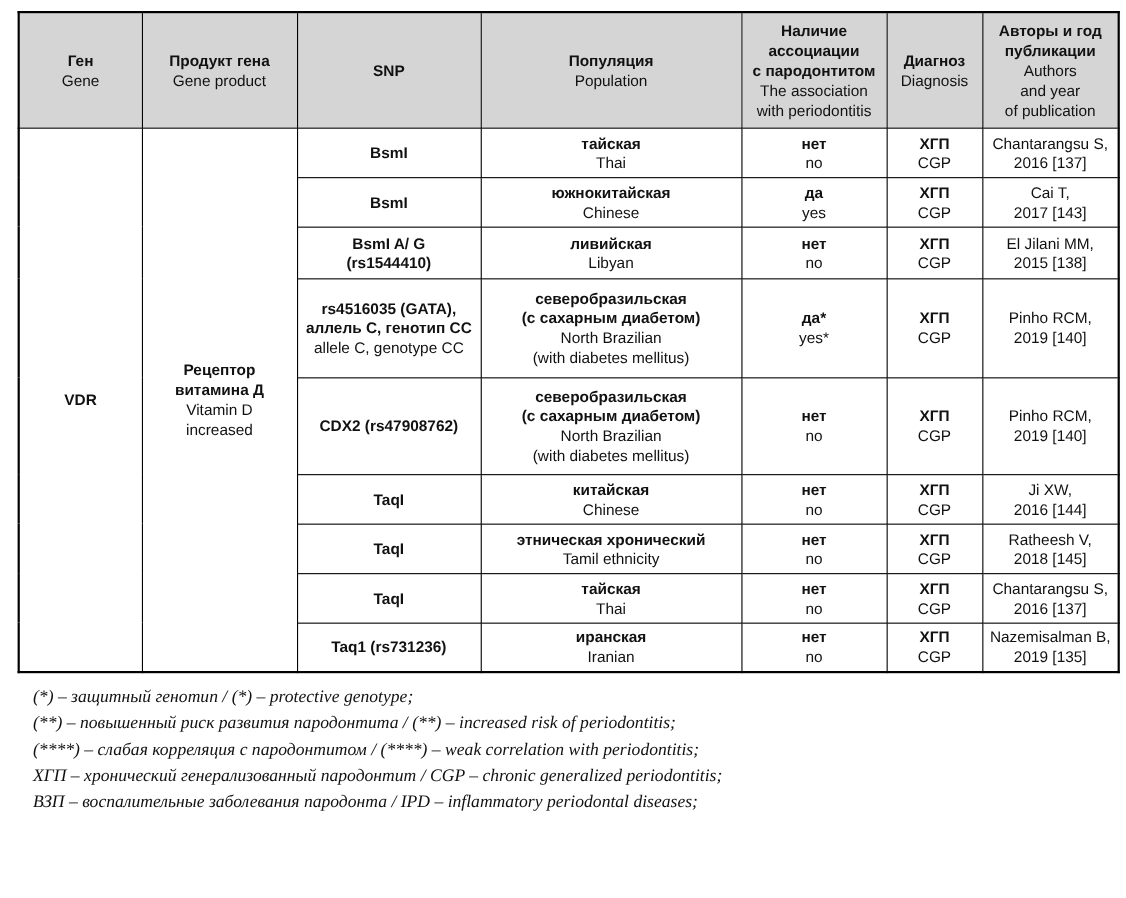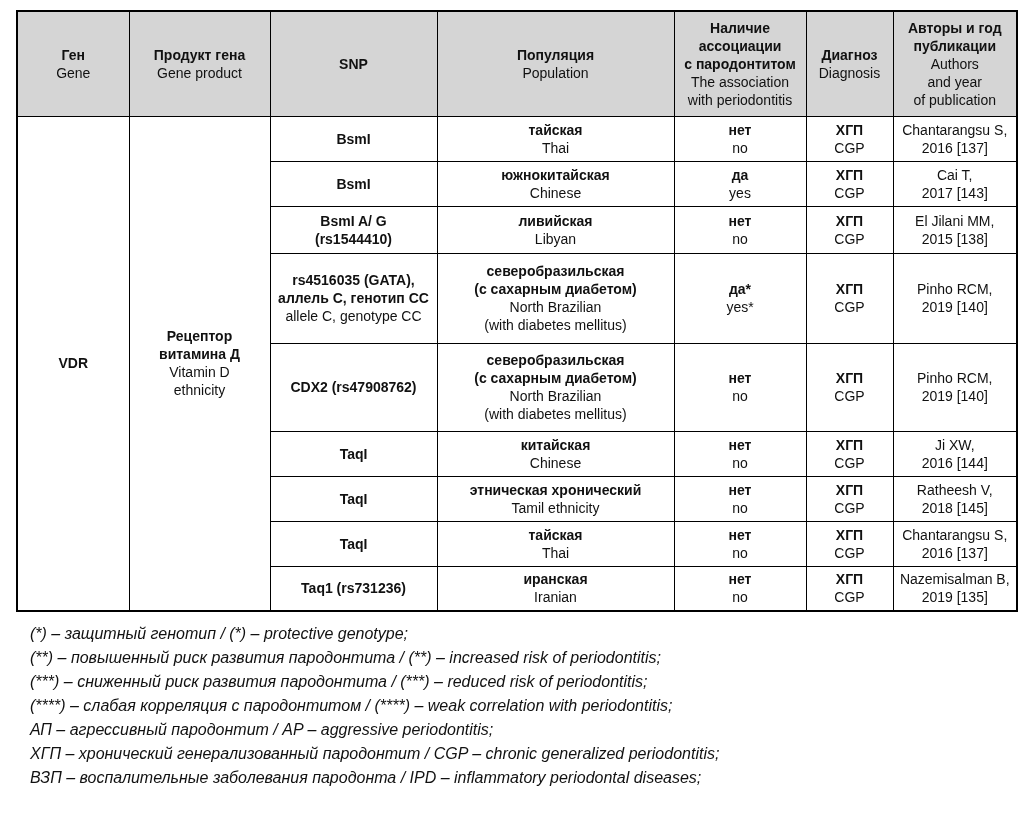--- a/index.html
+++ b/index.html
@@ -35,21 +35,21 @@
   }
   .ru { font-weight: bold; }
   .en { font-weight: normal; }
 
   .footnotes {
     margin: 10px 0 0 14px;
     font-style: italic;
     font-size: 16px;
     line-height: 24px;
   }
-  .footnote-line { white-space: nowrap; }
+  .footnote-line { white-space: nowrap; font-family: Liberation Serif, serif; }
 </style>
 </head>
 <body>
 
 <div class="page">
   <table class="gene-table">
     <colgroup>
         <col style="width: 112px;">
         <col style="width: 141px;">
         <col style="width: 167px;">
@@ -73,21 +73,21 @@
 публикации</div><div class="en">Authors
 and year
 of publication</div></th>
         </tr>
       </thead>
     <tbody>
         <tr style="height: 45px;">
           <td rowspan="9"><div class="ru">VDR</div></td>
           <td rowspan="9"><div class="ru">Рецептор
 витамина Д</div><div class="en">Vitamin D
-ethnicity</div></td>
+increased</div></td>
           <td><div class="ru">BsmI</div></td>
           <td><div class="ru">тайская</div><div class="en">Thai</div></td>
           <td><div class="ru">нет</div><div class="en">no</div></td>
           <td><div class="ru">ХГП</div><div class="en">CGP</div></td>
           <td><div class="en">Chantarangsu S,
 2016 [137]</div></td>
         </tr>
         <tr style="height: 45px;">
           <td><div class="ru">BsmI</div></td>
           <td><div class="ru">южнокитайская</div><div class="en">Chinese</div></td>
@@ -156,19 +156,17 @@
           <td><div class="ru">нет</div><div class="en">no</div></td>
           <td><div class="ru">ХГП</div><div class="en">CGP</div></td>
           <td><div class="en">Nazemisalman B,
 2019 [135]</div></td>
         </tr>
       </tbody>
   </table>
   <div class="footnotes">
       <div class="footnote-line">(*) – защитный генотип / (*) – protective genotype;</div>
       <div class="footnote-line">(**) – повышенный риск развития пародонтита / (**) – increased risk of periodontitis;</div>
-      <div class="footnote-line">(***) – сниженный риск развития пародонтита / (***) – reduced risk of periodontitis;</div>
       <div class="footnote-line">(****) – слабая корреляция с пародонтитом / (****) – weak correlation with periodontitis;</div>
-      <div class="footnote-line">АП – агрессивный пародонтит / AP – aggressive periodontitis;</div>
       <div class="footnote-line">ХГП – хронический генерализованный пародонтит / CGP – chronic generalized periodontitis;</div>
       <div class="footnote-line">ВЗП – воспалительные заболевания пародонта / IPD – inflammatory periodontal diseases;</div>
     </div>
 </div>
 
 </body></html>

